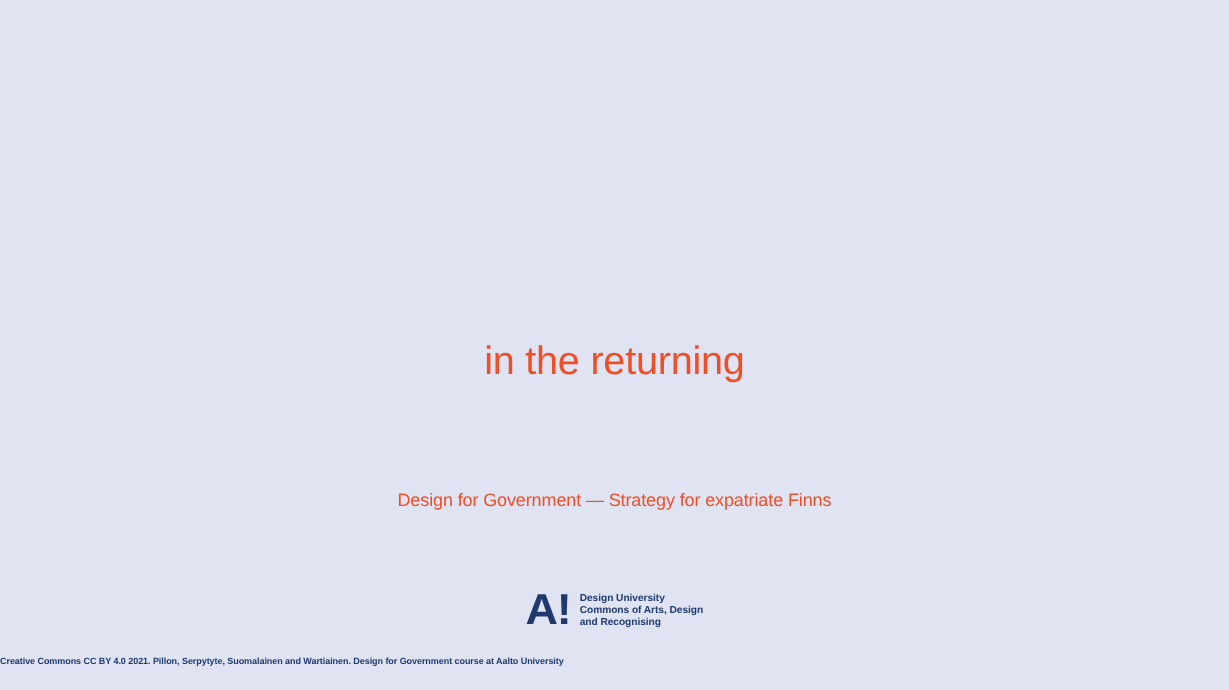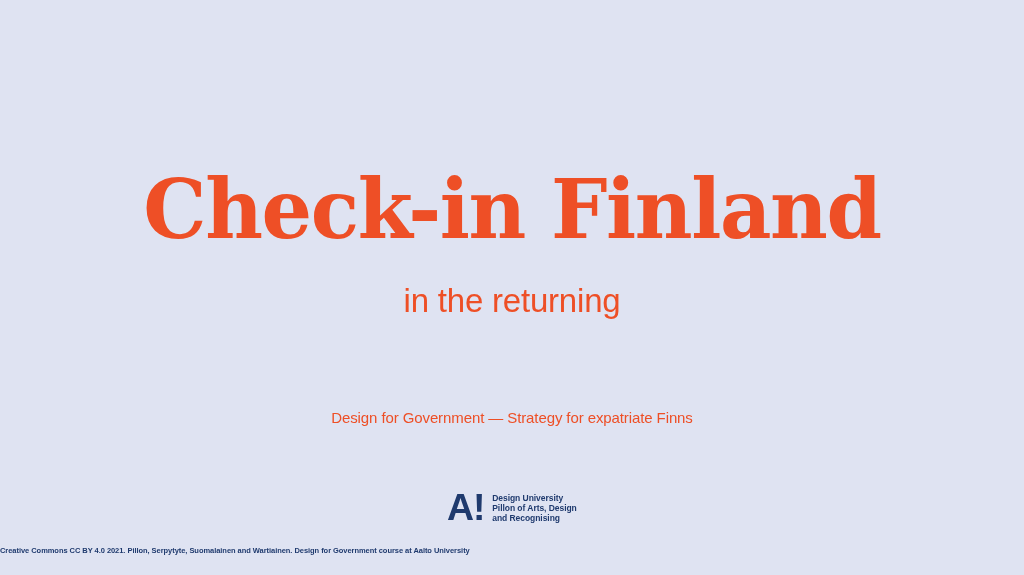--- a/index.html
+++ b/index.html
@@ -148,40 +148,37 @@
     letter-spacing: -0.05px;
     color: #1f3a6e;
     white-space: nowrap;
   }
 </style>
 </head>
 <body>
 
 <div class="slide">
 
-  <div class="title-block">
-    <h1 class="main-title">Check-in Finland</h1>
-  </div>
 
   <div class="subtitle-block">
     <p class="subtitle">
       <span class="line">in the returning</span>
     </p>
   </div>
 
   <div class="course-block">
     <p class="course-line">Design for Government — Strategy for expatriate Finns</p>
   </div>
 
   <div class="logo-block">
     <div class="logo-inner">
       <span class="logo-mark">A!</span>
       <span class="logo-text">
         <span>Design University</span>
-        <span>Pillon of Arts, Design</span>
+        <span>Commons of Arts, Design</span>
         <span>and Recognising</span>
       </span>
     </div>
   </div>
 
   <div class="footer-block">
     <p class="footer-credit">Creative Commons CC BY 4.0 2021. Pillon, Serpytyte, Suomalainen and Wartiainen. Design for Government course at Aalto University</p>
   </div>
 
 </div>

